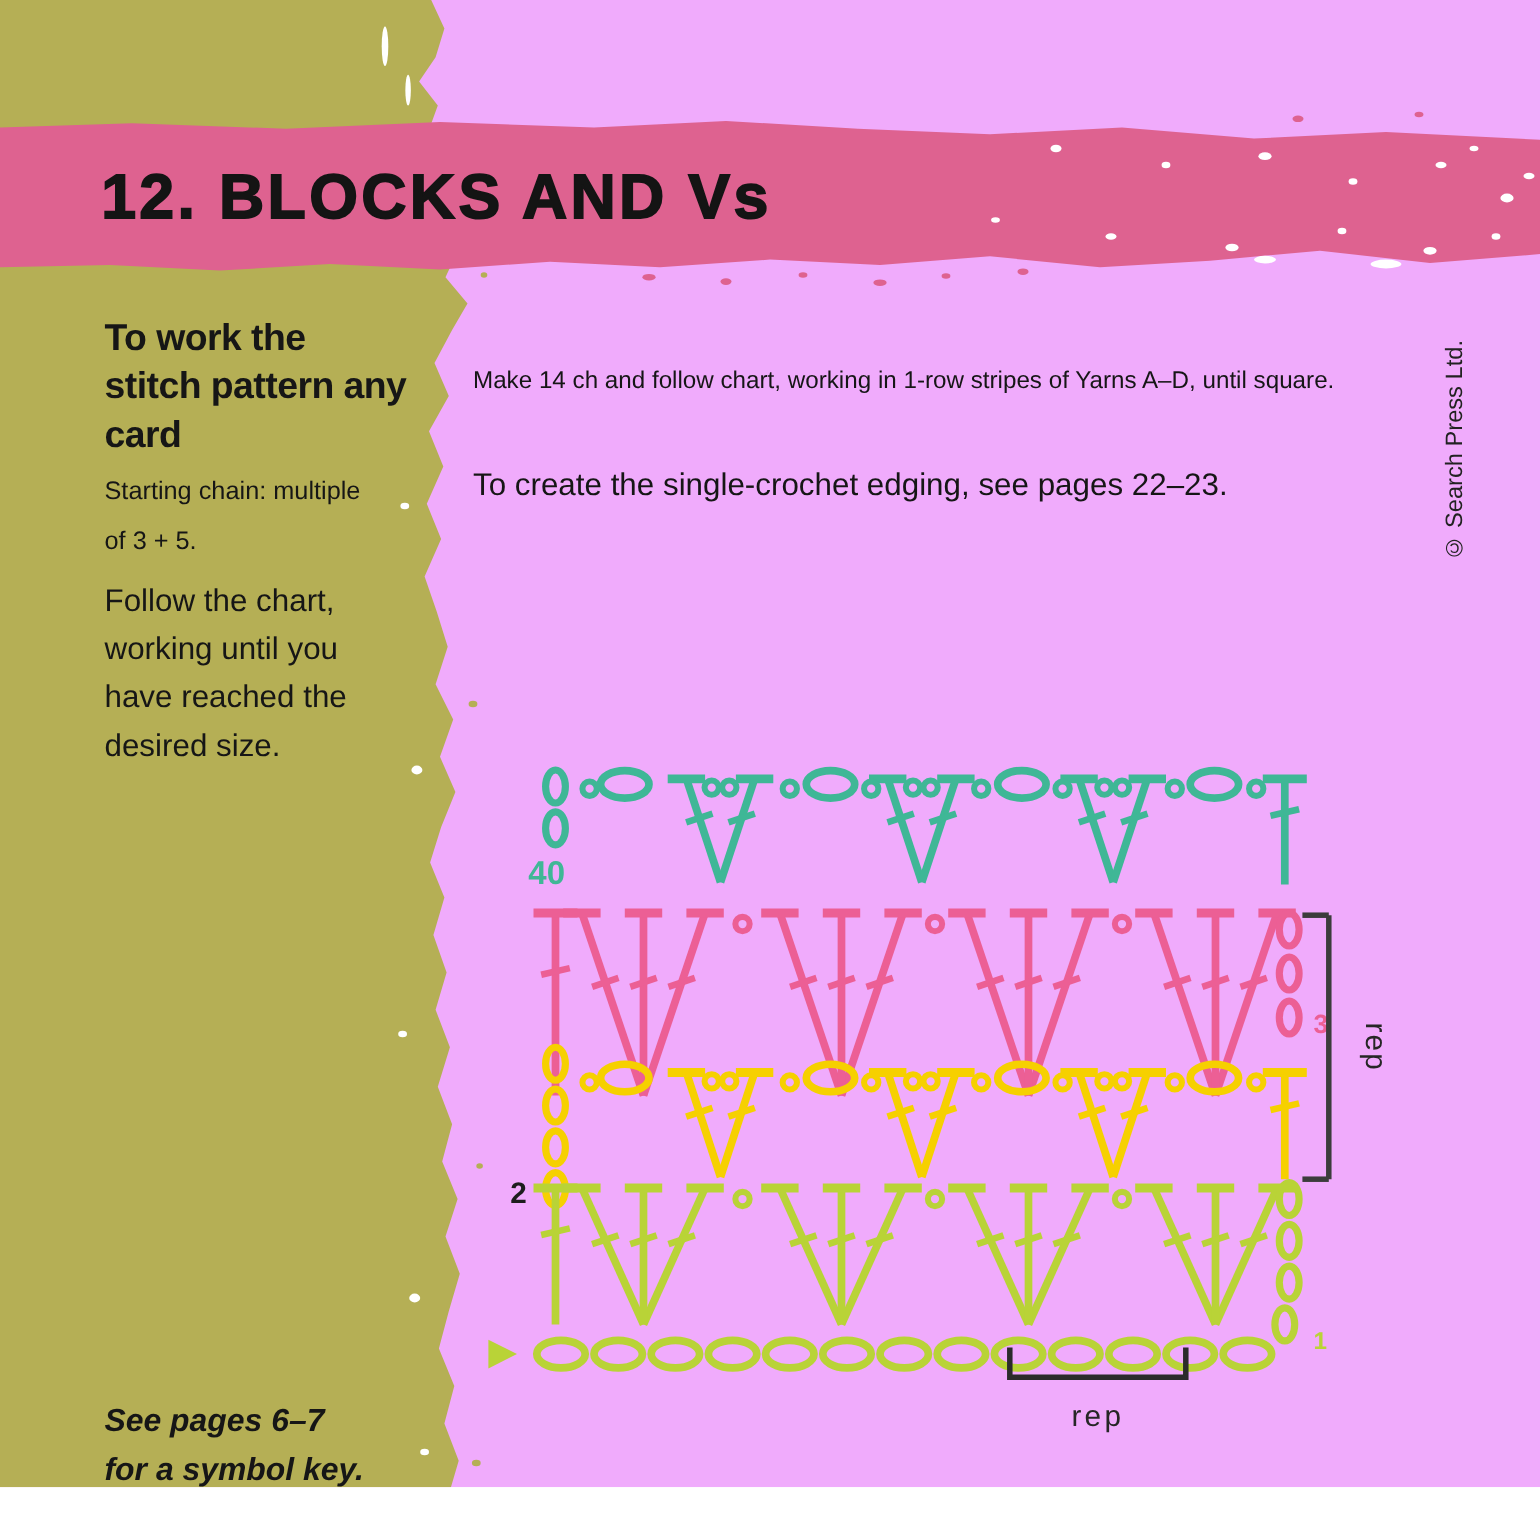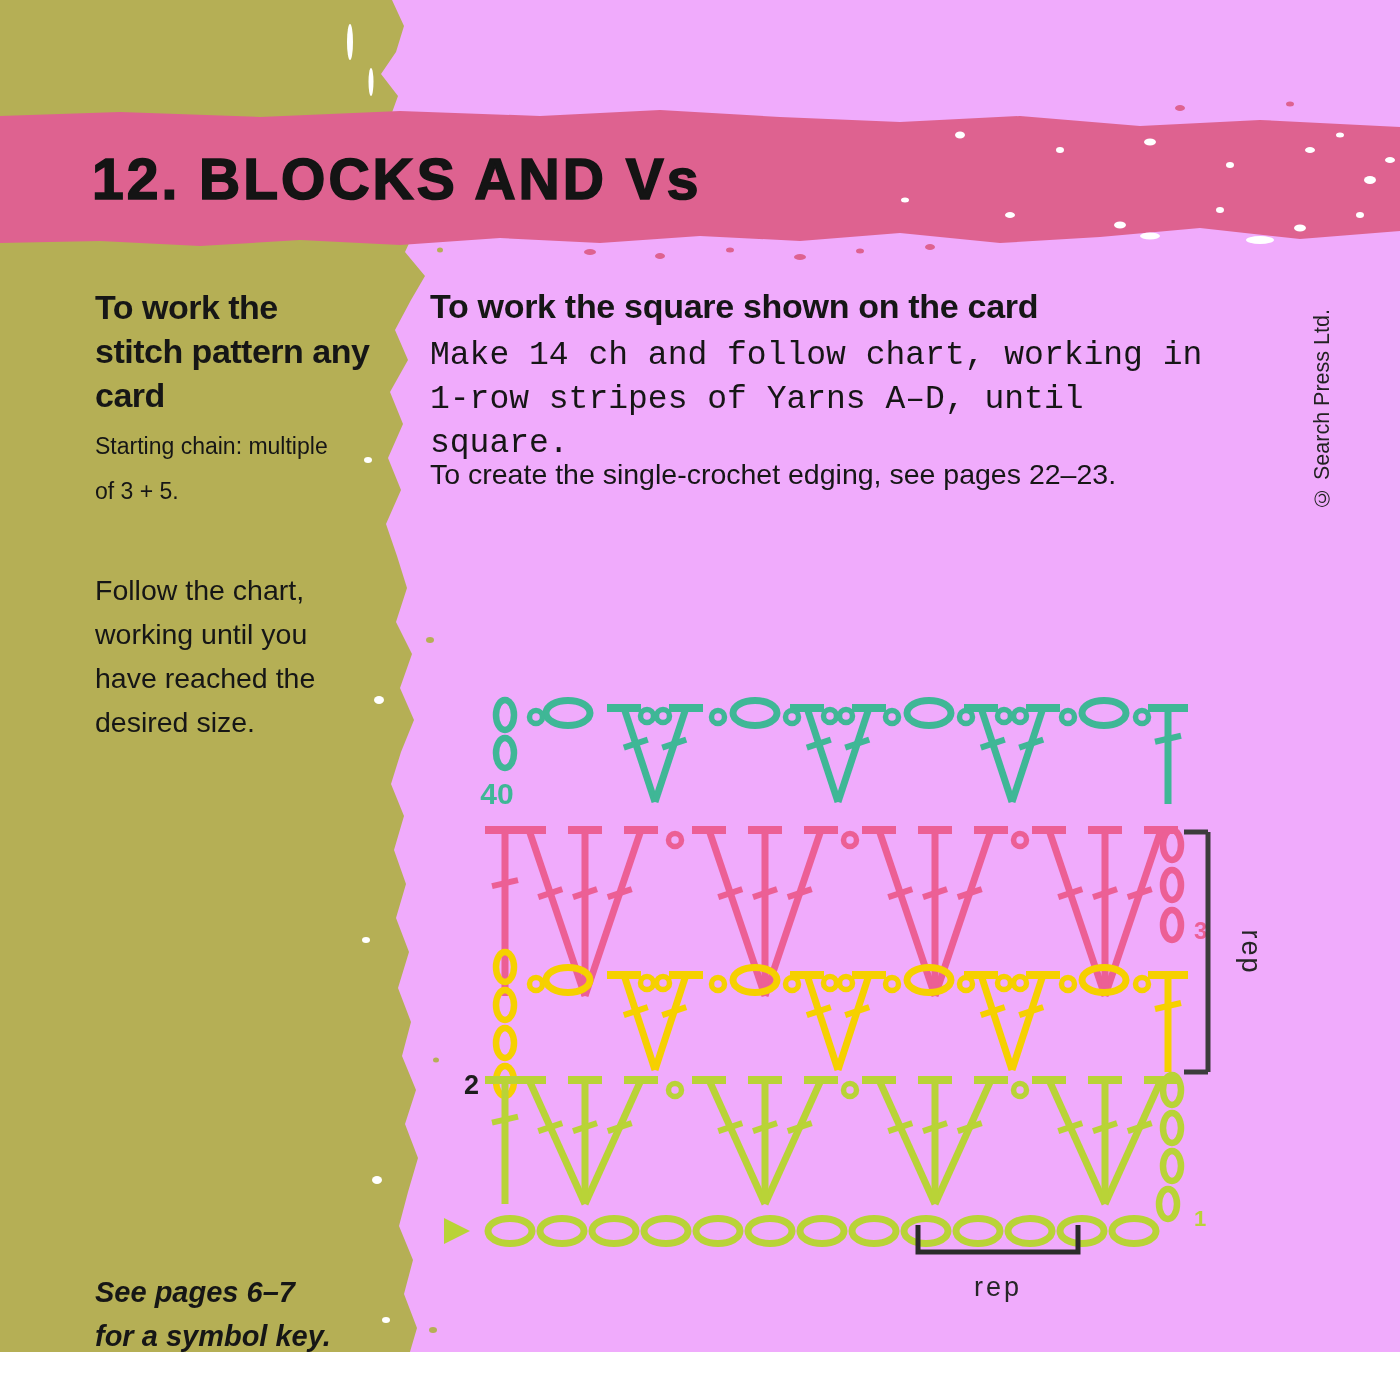--- a/index.html
+++ b/index.html
@@ -5,26 +5,26 @@
   html,body{margin:0;padding:0;background:#ffffff;}
   .canvas{position:relative;width:1400px;height:1352px;overflow:hidden;background:#f0abfc;
           font-family:"Liberation Sans",sans-serif;}
   .abs{position:absolute;}
   svg{display:block;}
   .title{left:92px;top:146px;font-size:57px;font-weight:700;letter-spacing:3px;color:#141414;
          -webkit-text-stroke:1.6px #141414;white-space:nowrap;}
   .col-left{left:95px;width:275px;color:#161616;}
   .lh{top:285px;font-size:34px;font-weight:700;line-height:44px;letter-spacing:-0.5px;}
   .lp1{top:424px;font-size:23px;line-height:45px;width:252px;}
-  .lp2{top:524px;font-size:28.5px;line-height:44px;width:252px;margin-top:44px;}
+  .lp2{top:524px;font-size:28.5px;line-height:44px;width:252px;}
   .lfoot{top:1226px;font-size:29px;line-height:44px;font-weight:700;font-style:italic;width:260px;margin-top:44px;}
   .col-right{left:430px;width:790px;color:#161616;}
   .rh{top:287px;font-size:34px;font-weight:700;letter-spacing:-0.3px;}
-  .rp1{top:334px;font-size:33px;line-height:44px;font-family:Liberation Mono, monospace;}
-  .rp2{top:452px;font-size:28.5px;line-height:44px;}
+  .rp1{top:324px;font-size:22px;line-height:44px;}
+  .rp2{top:419px;font-size:28.5px;line-height:44px;}
   .copyright{left:1310px;top:272px;height:238px;width:40px;font-size:21.5px;color:#222;
              writing-mode:vertical-rl;transform:rotate(180deg);white-space:nowrap;}
   .chart{left:430px;top:680px;}
 </style>
 </head>
 <body>
 
 <div class="canvas">
 
   <svg class="abs" width="1400" height="1400" viewBox="0 0 1400 1400" style="left:0;top:0">
@@ -90,21 +90,20 @@
   <div class="abs title">12. BLOCKS AND Vs</div>
 
   <div class="abs col-left lh">To work the stitch pattern any card</div>
   <div class="abs col-left lp1">Starting chain: multiple of 3 + 5.</div>
   <div class="abs col-left lp2">Follow the chart, working until you have reached the desired size.</div>
   <div class="abs col-left lfoot">
     <span style="display:block">See pages 6–7</span>
     <span style="display:block">for a symbol key.</span>
   </div>
 
-  <div class="abs col-right rh">To work the square shown on the card</div>
   <div class="abs col-right rp1">Make 14 ch and follow chart, working in 1-row stripes of Yarns A–D, until square.</div>
   <div class="abs col-right rp2">To create the single-crochet edging, see pages 22–23.</div>
 
   <div class="abs copyright">© Search Press Ltd.</div>
 
   <svg id="chart-svg" class="abs chart" width="840" height="650" viewBox="0 0 840 650">
       <g>
         <ellipse cx="75" cy="35" rx="9" ry="15" fill="none" stroke="#3fb796" stroke-width="6.5"></ellipse>
         <ellipse cx="75" cy="73" rx="9" ry="15" fill="none" stroke="#3fb796" stroke-width="6.5"></ellipse>
         <text x="67" y="124" fill="#3fb796" font-size="30" text-anchor="middle" font-family="&quot;Liberation Sans&quot;,sans-serif" font-weight="700">40</text>

